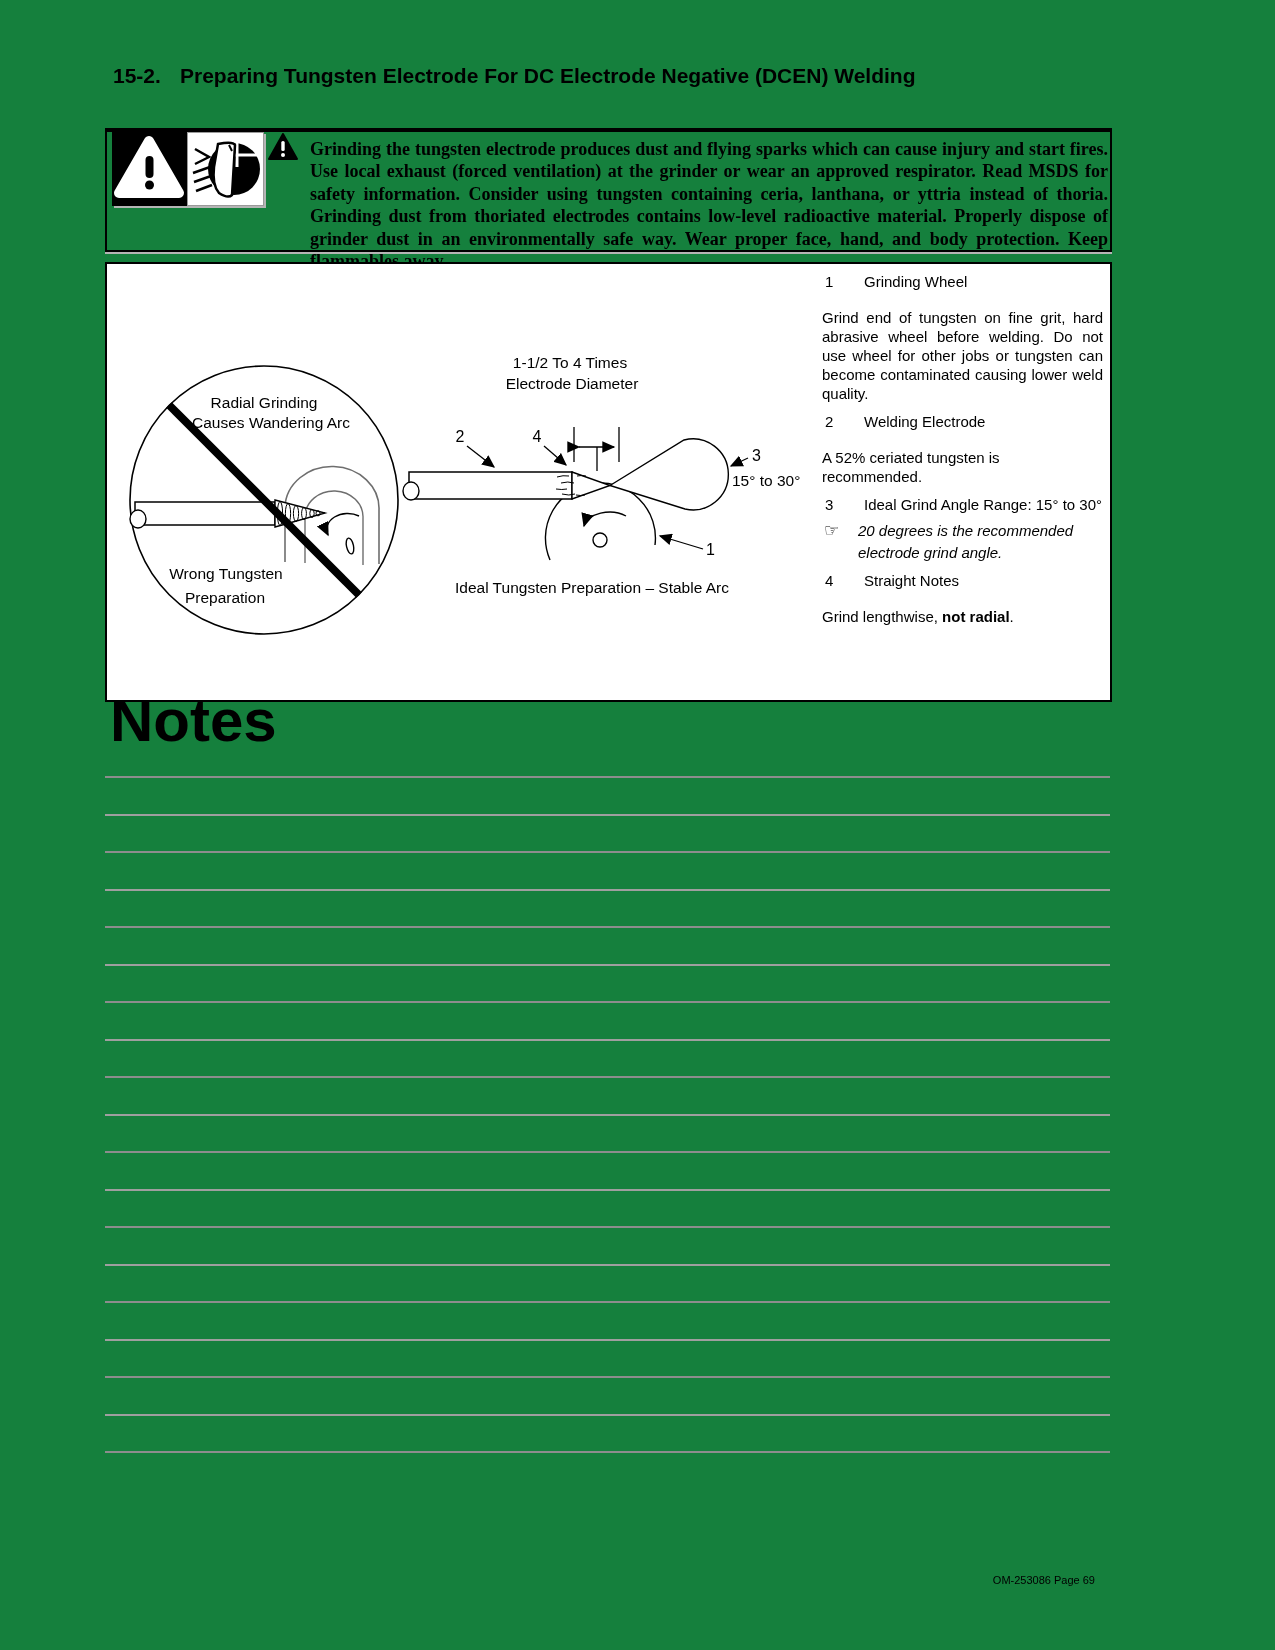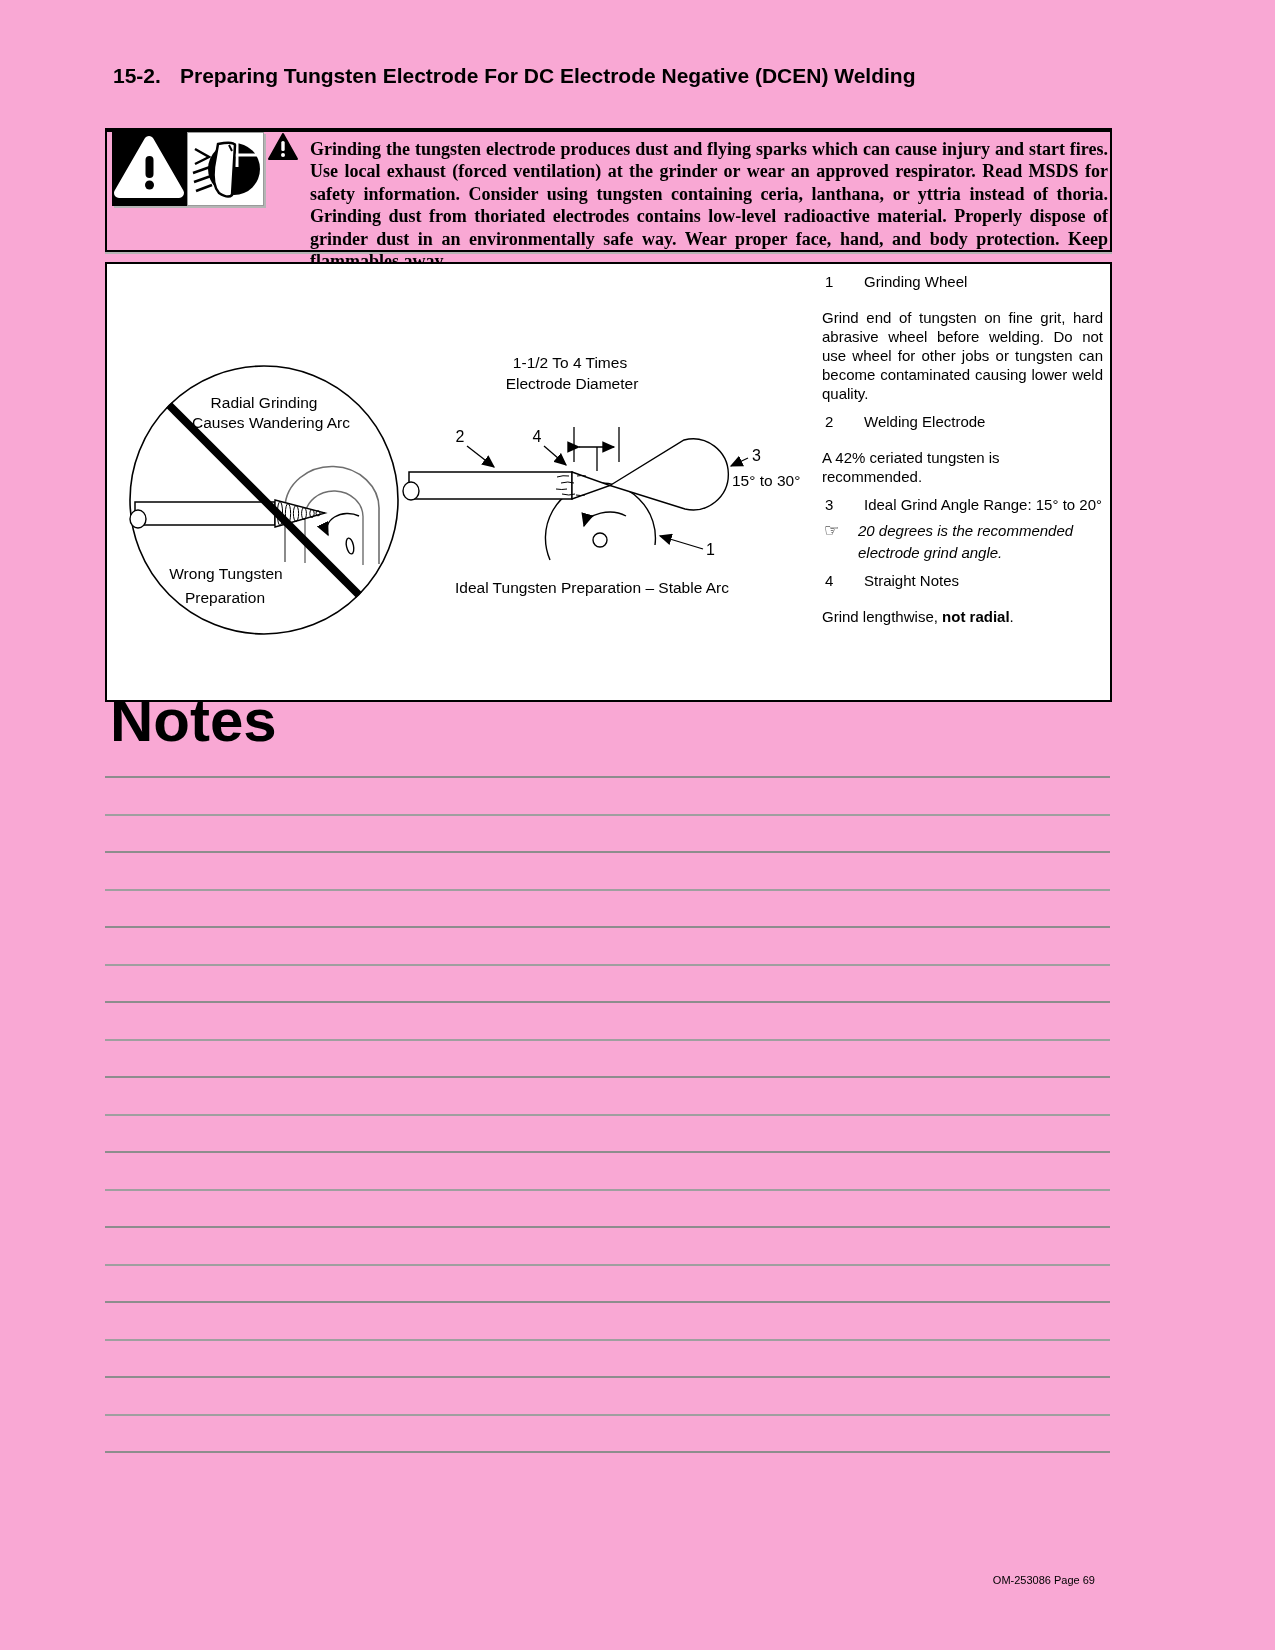--- a/index.html
+++ b/index.html
@@ -1,16 +1,16 @@
 <!DOCTYPE html>
 <html><head>
 <meta charset="utf-8">
 <style>
   html,body{margin:0;padding:0;background:#fff;}
-  .page{position:relative;width:1275px;height:1650px;background:#f9a8d4;
+  .page{position:relative;width:1275px;height:1650px;background:#15803d;
         font-family:"Liberation Sans",sans-serif;color:#000;overflow:hidden;}
 
   
   .title{position:absolute;left:113px;top:62px;display:flex;
          font-weight:bold;font-size:21px;line-height:28px;}
   .title .sec-num{width:67px;flex:0 0 67px;}
 
   
   .warning-box{position:absolute;left:105px;top:128px;width:1007px;height:124px;
                border-top:4px solid #000;border-bottom:2px solid #000;
@@ -176,25 +176,25 @@
       <div class="leg-item">
         <span class="leg-num">1</span>
         <span>Grinding Wheel</span>
       </div>
       <div class="leg-body">Grind end of tungsten on fine grit, hard abrasive wheel before welding. Do not use wheel for other jobs or tungsten can become contaminated causing lower weld quality.</div>
 
       <div class="leg-item">
         <span class="leg-num">2</span>
         <span>Welding Electrode</span>
       </div>
-      <div class="leg-body single">A 42% ceriated tungsten is recommended.</div>
+      <div class="leg-body single">A 52% ceriated tungsten is recommended.</div>
 
       <div class="leg-item">
         <span class="leg-num">3</span>
-        <span>Ideal Grind Angle Range: 15° to 20°</span>
+        <span>Ideal Grind Angle Range: 15° to 30°</span>
       </div>
       <div class="leg-note">
         <span class="note-hand">☞</span>
         <span>20 degrees is the recommended electrode grind angle.</span>
       </div>
 
       <div class="leg-item">
         <span class="leg-num">4</span>
         <span>Straight Notes</span>
       </div>

